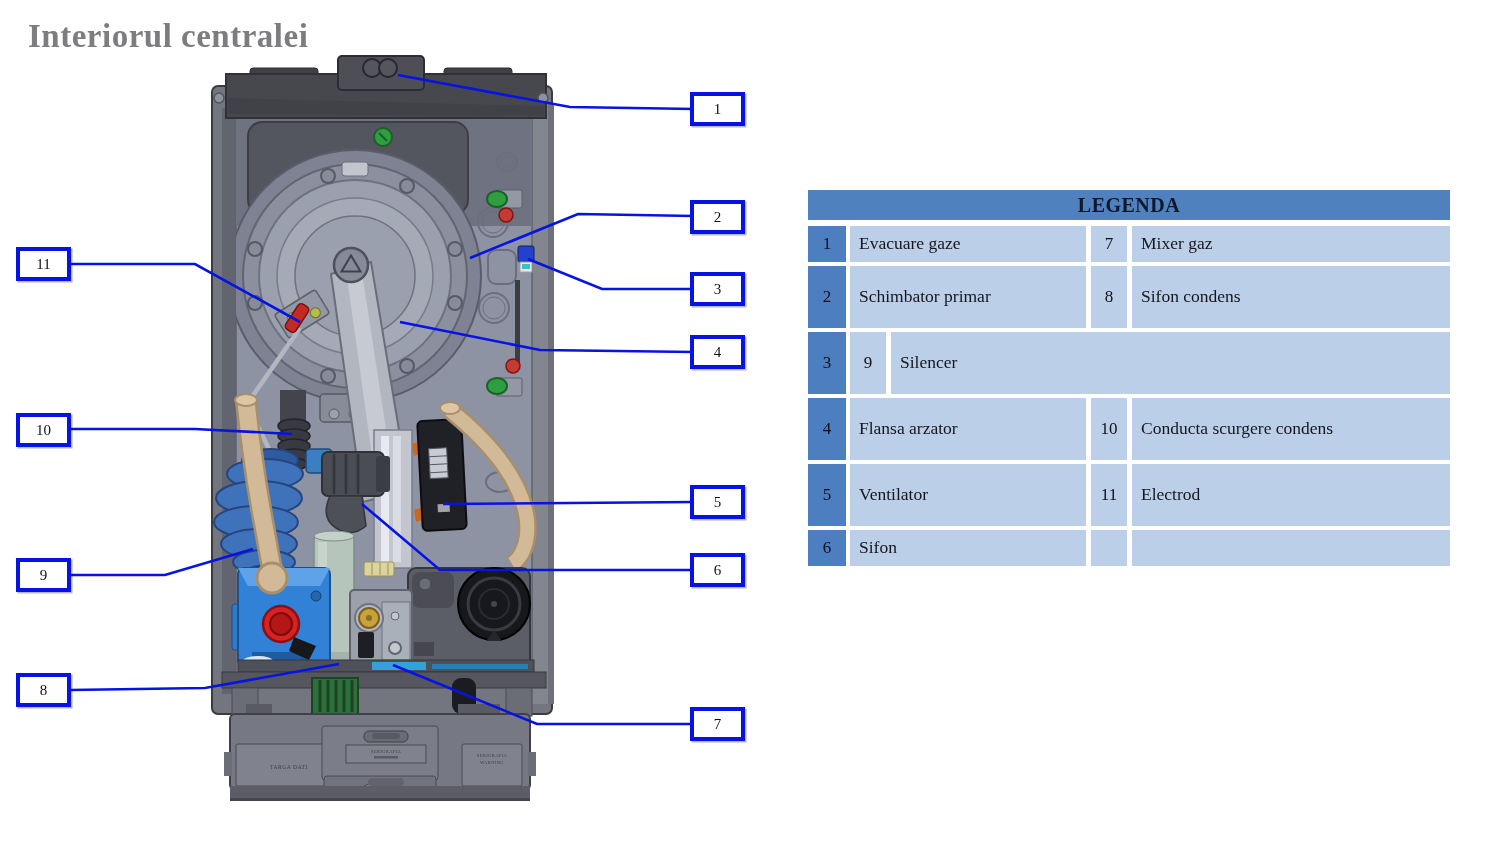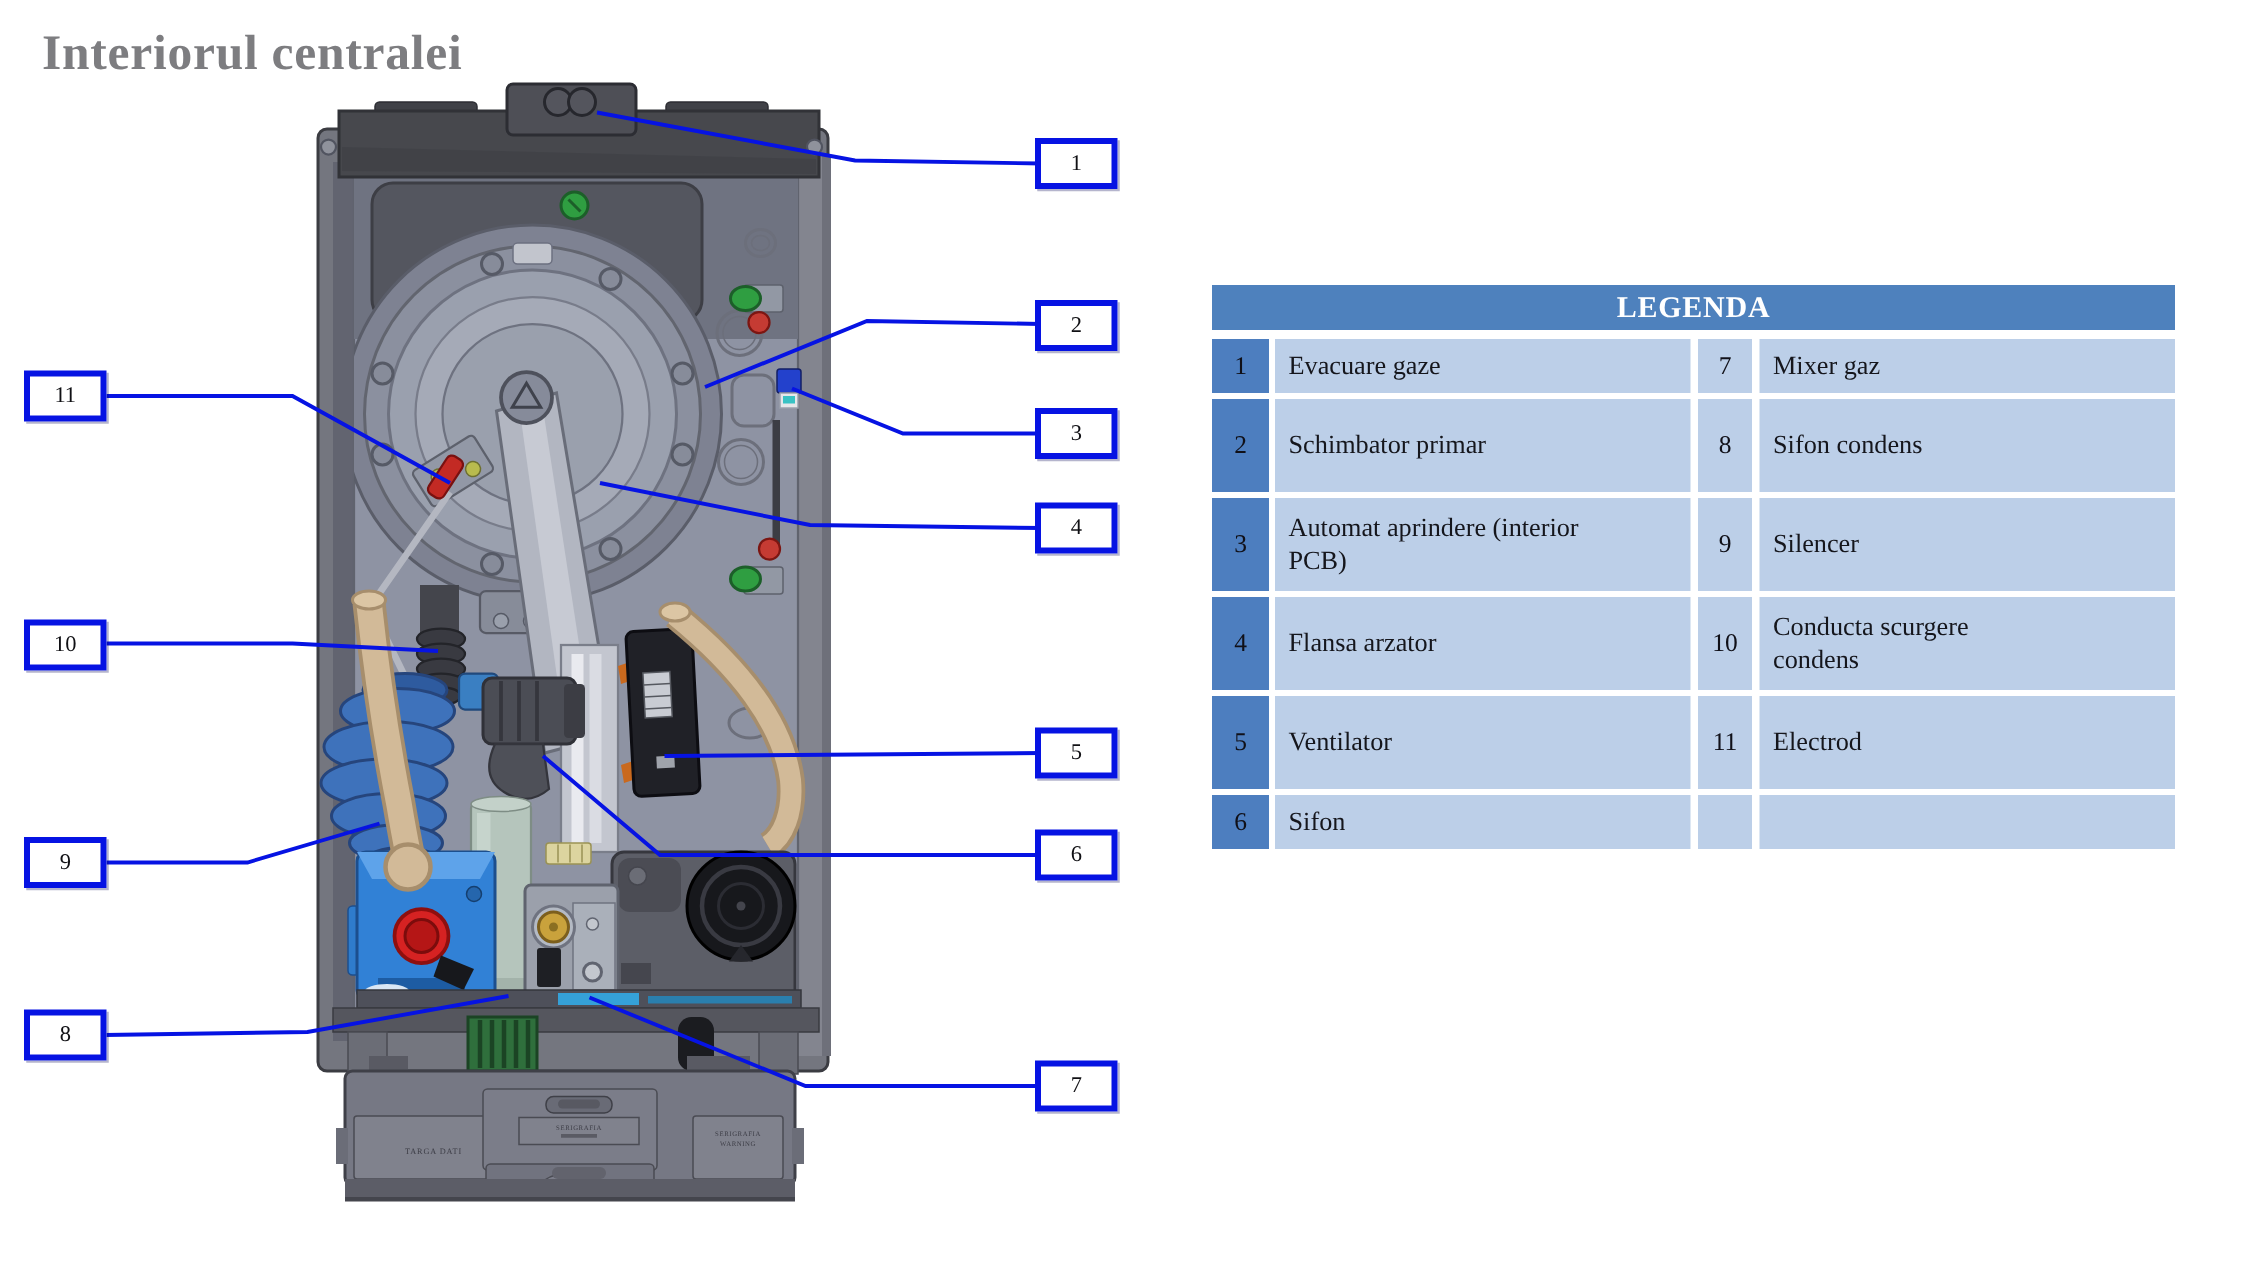--- a/index.html
+++ b/index.html
@@ -16,33 +16,33 @@
   .page-title{position:absolute;left:28px;top:6px;font-size:33px;font-weight:bold;
               color:var(--title-color);letter-spacing:0.5px;}
   svg.diagram{position:absolute;left:0;top:0;}
   .callout-lines polyline{stroke:var(--accent);stroke-width:2.6px;fill:none;}
   .callout{position:absolute;width:55px;height:34px;box-sizing:border-box;
            border:4px solid var(--accent);background:#fff;color:#101014;
            display:flex;align-items:center;justify-content:center;
            font-size:15px;box-shadow:1.5px 1.5px 0 rgba(10,10,90,.30);}
   
   .legend{position:absolute;left:808px;top:178px;width:642px;}
-  .legend-header{height:30px;background:var(--legend-header-bg);color:#ffffff;
+  .legend-header{height:30px;background:var(--legend-header-bg);color:#0f172a;
                  font-weight:bold;font-size:20px;letter-spacing:0.5px;
                  display:flex;align-items:center;justify-content:center;}
   .legend-rows{margin-top:6px;display:flex;flex-direction:column;gap:4px;}
   .lrow{display:flex;gap:0;}
   .lrow.sm{height:36px;} .lrow.lg{height:62px;}
   .cell{display:flex;align-items:center;color:var(--ink);}
   .cell-num{width:38px;justify-content:center;font-size:17px;background:var(--legend-num-bg);
             color:#101018;flex:none;margin-right:4px;}
   .cell-num.light{width:36px;background:var(--legend-cell-bg);margin-right:5px;}
   .cell-text{background:var(--legend-cell-bg);font-size:17.5px;line-height:1.25;
              padding-left:9px;box-sizing:border-box;}
-  .cell-text.left{width:277px;flex:none;margin-right:5px;padding-right:48px;}
+  .cell-text.left{width:236px;flex:none;margin-right:5px;padding-right:48px;}
   .cell-text.right{flex:1;padding-right:84px;}
 </style>
 </head>
 <body>
 
 <div class="stage">
 
   <div class="page-title">Interiorul centralei</div>
 
   <svg class="diagram" width="1508" height="845" viewBox="0 0 1508 845">
@@ -320,21 +320,20 @@
 
       <div class="lrow lg">
         <div class="cell cell-num">2</div>
         <div class="cell cell-text left">Schimbator primar</div>
         <div class="cell cell-num light">8</div>
         <div class="cell cell-text right">Sifon condens</div>
       </div>
 
       <div class="lrow lg">
         <div class="cell cell-num">3</div>
-        <div class="cell cell-text left">Automat aprindere (interior PCB)</div>
         <div class="cell cell-num light">9</div>
         <div class="cell cell-text right">Silencer</div>
       </div>
 
       <div class="lrow lg">
         <div class="cell cell-num">4</div>
         <div class="cell cell-text left">Flansa arzator</div>
         <div class="cell cell-num light">10</div>
         <div class="cell cell-text right">Conducta scurgere condens</div>
       </div>

